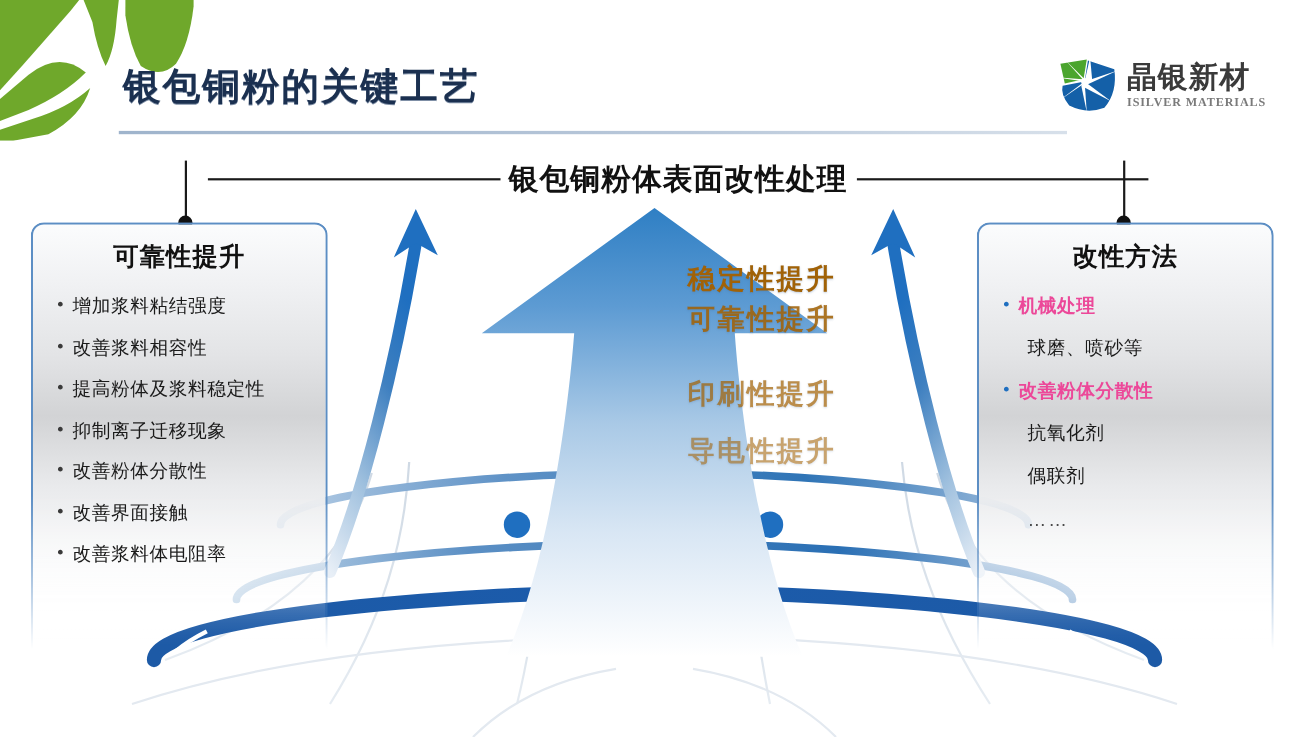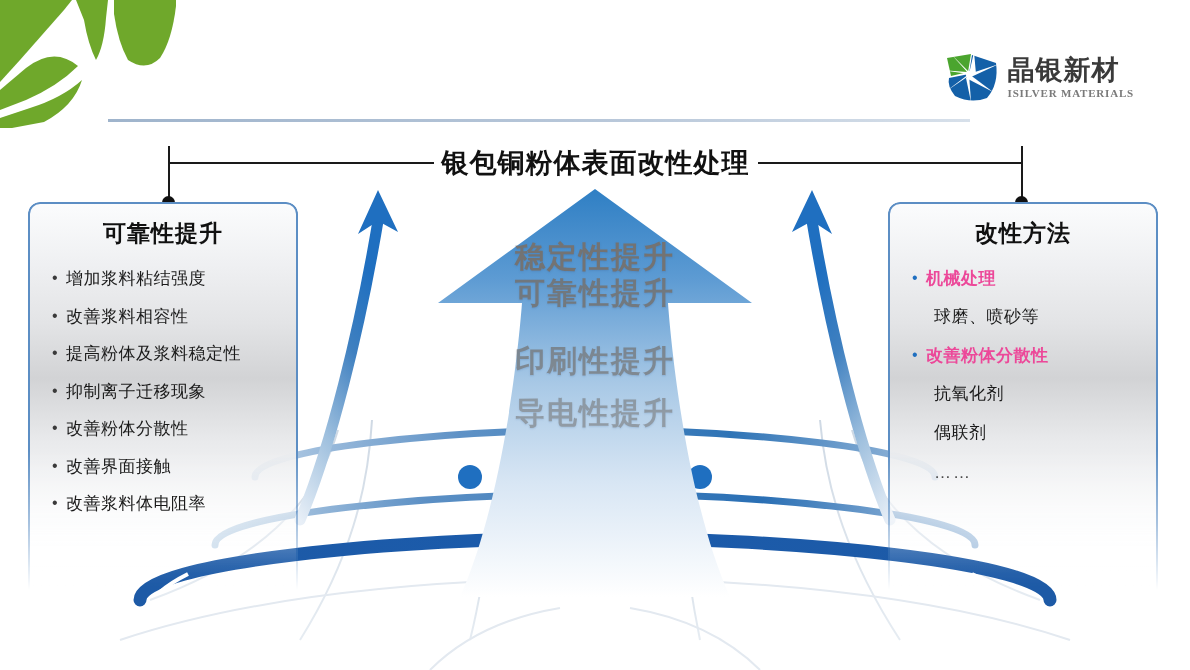--- a/index.html
+++ b/index.html
@@ -38,21 +38,21 @@
   .title-rule{
     position:absolute;
     left:108px; top:119px;
     width:862px; height:3px;
     background:linear-gradient(to right,#9fb4cc 0%,#b9c8da 60%,#d7e0ea 100%);
   }
 
   
   .logo{
     position:absolute;
-    right:56px; top:52px;
+    right:39px; top:52px;
     display:flex;
     align-items:center;
     gap:9px;
   }
   .logo-mark{width:58px;height:52px;flex:0 0 auto;}
   .logo-words{display:flex;flex-direction:column;line-height:1;}
   .logo-cn{
     font-size:27px; font-weight:bold; color:#3a3a3a;
     letter-spacing:1px;
   }
@@ -63,20 +63,21 @@
   }
 
   
   .center-heading-wrap{
     position:absolute;
     left:168px; top:145px;
     width:855px;
     display:flex;
     align-items:center;
     justify-content:center;
+    padding-left:21px;
   }
   .heading-line{
     height:2px;background:#1a1a1a;flex:1 1 auto;
   }
   .center-heading{
     font-size:27px; font-weight:bold; color:#111111;
     padding:0 8px; white-space:nowrap; letter-spacing:1px;
   }
 
   
@@ -147,24 +148,24 @@
   }
   .arrow-labels{
     position:absolute;
     left:430px; top:185px;
     width:330px; height:430px;
     pointer-events:none;
   }
   .arrow-label{
     position:absolute;
     width:100%;
-    text-align:center;
-    font-size:30px;
+    text-align:right;
+    font-size:25px;
     font-weight:bold;
-    color:#737373;
+    color:#a16207;
     letter-spacing:2px;
     text-shadow:0 1px 2px rgba(70,110,160,.35);
   }
 
   
   .rise-arrows{
     position:absolute;left:0;top:0;width:1190px;height:670px;
     pointer-events:none;
   }
 
@@ -182,20 +183,21 @@
   <svg class="corner-leaf" viewBox="0 0 180 128">
     <g fill="#6fa82b">
       <path d="M0,0 L72,0 L64,10 L20,60 L0,82 Z"></path>
       <path d="M76,0 L108,0 L106,18 Q104,46 96,60 Q88,44 84,20 Z"></path>
       <path d="M114,0 L176,0 L176,6 Q172,40 160,58 Q146,72 128,60 Q118,42 114,14 Z"></path>
       <path d="M0,90 L26,68 Q54,46 78,66 Q58,86 26,100 L0,110 Z"></path>
       <path d="M0,118 L30,108 Q62,98 82,80 Q74,106 44,122 L12,128 L0,128 Z"></path>
     </g>
   </svg>
 
+  <div class="page-title">银包铜粉的关键工艺</div>
   <div class="title-rule"></div>
 
   <div class="logo">
     <svg class="logo-mark" viewBox="0 0 58 52">
       <path d="M6,6 L30,2 L27,20 L10,24 Z" fill="#4ba52e"></path>
       <path d="M31,3 L55,11 Q58,32 46,46 Q30,52 14,44 Q6,34 8,26 L28,22 Z" fill="#1460a8"></path>
       <g fill="#ffffff">
         <path d="M28,22 L33,0 L35,22 Z"></path>
         <path d="M28,22 L58,12 L30,25 Z"></path>
         <path d="M28,22 L52,40 L27,27 Z"></path>

